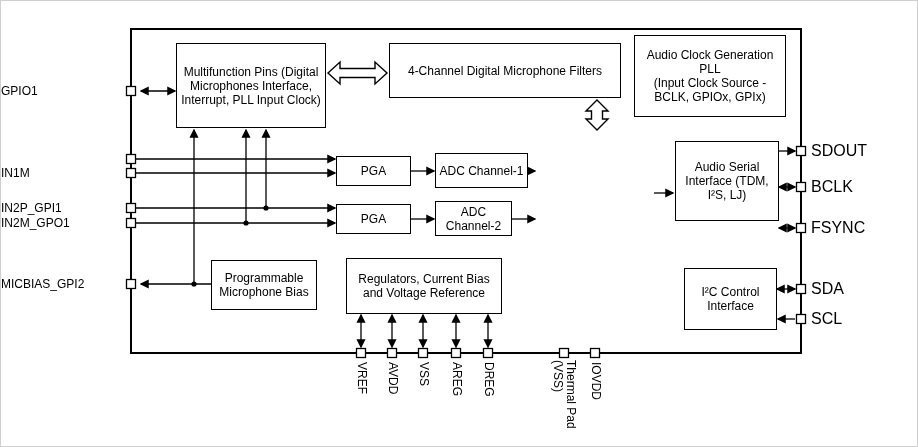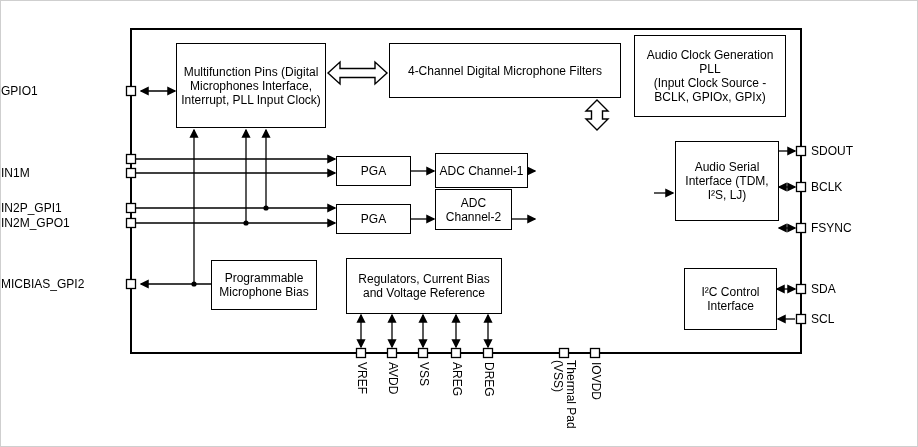--- a/index.html
+++ b/index.html
@@ -12,21 +12,21 @@
   .block{
     position:absolute;z-index:2;background:#ffffff;border:1.5px solid #000;
     display:flex;flex-direction:column;align-items:center;justify-content:center;
     text-align:center;font-size:12px;line-height:14px;padding:2px 3px;box-sizing:border-box;
   }
   .lbl-left{
     position:absolute;z-index:2;left:0;width:122px;text-align:left;
     font-size:12px;line-height:16px;
   }
   .lbl-right{
-    position:absolute;z-index:2;left:810px;font-size:12px;line-height:16px;white-space:nowrap;
+    position:absolute;z-index:2;left:810px;font-size:16px;line-height:16px;white-space:nowrap;
   }
   .lbl-bottom{
     position:absolute;z-index:2;font-size:12px;line-height:13px;white-space:nowrap;
     transform:rotate(90deg);transform-origin:0 0;
   }
   .lbl-bottom.wrap{white-space:normal;width:76px;}
   .df-gap{margin-top:16px;}
 </style>
 </head>
 <body>
@@ -125,21 +125,21 @@
   </div>
 
   <div class="block" style="left:434px;top:152px;width:93px;height:35px">
     <span>ADC Channel-1</span>
   </div>
 
   <div class="block" style="left:335px;top:203px;width:75px;height:30px">
     <span>PGA</span>
   </div>
 
-  <div class="block" style="left:434px;top:188px;width:77px;height:41px">
+  <div class="block" style="left:434px;top:200px;width:77px;height:35px">
     <span>ADC Channel-2</span>
   </div>
 
 
   <div class="block" style="left:674px;top:140px;width:104px;height:80px">
     <span>Audio Serial Interface (TDM, I²S, LJ)</span>
   </div>
 
   <div class="block" style="left:210px;top:259px;width:106px;height:50px">
     <span>Programmable Microphone Bias</span>

